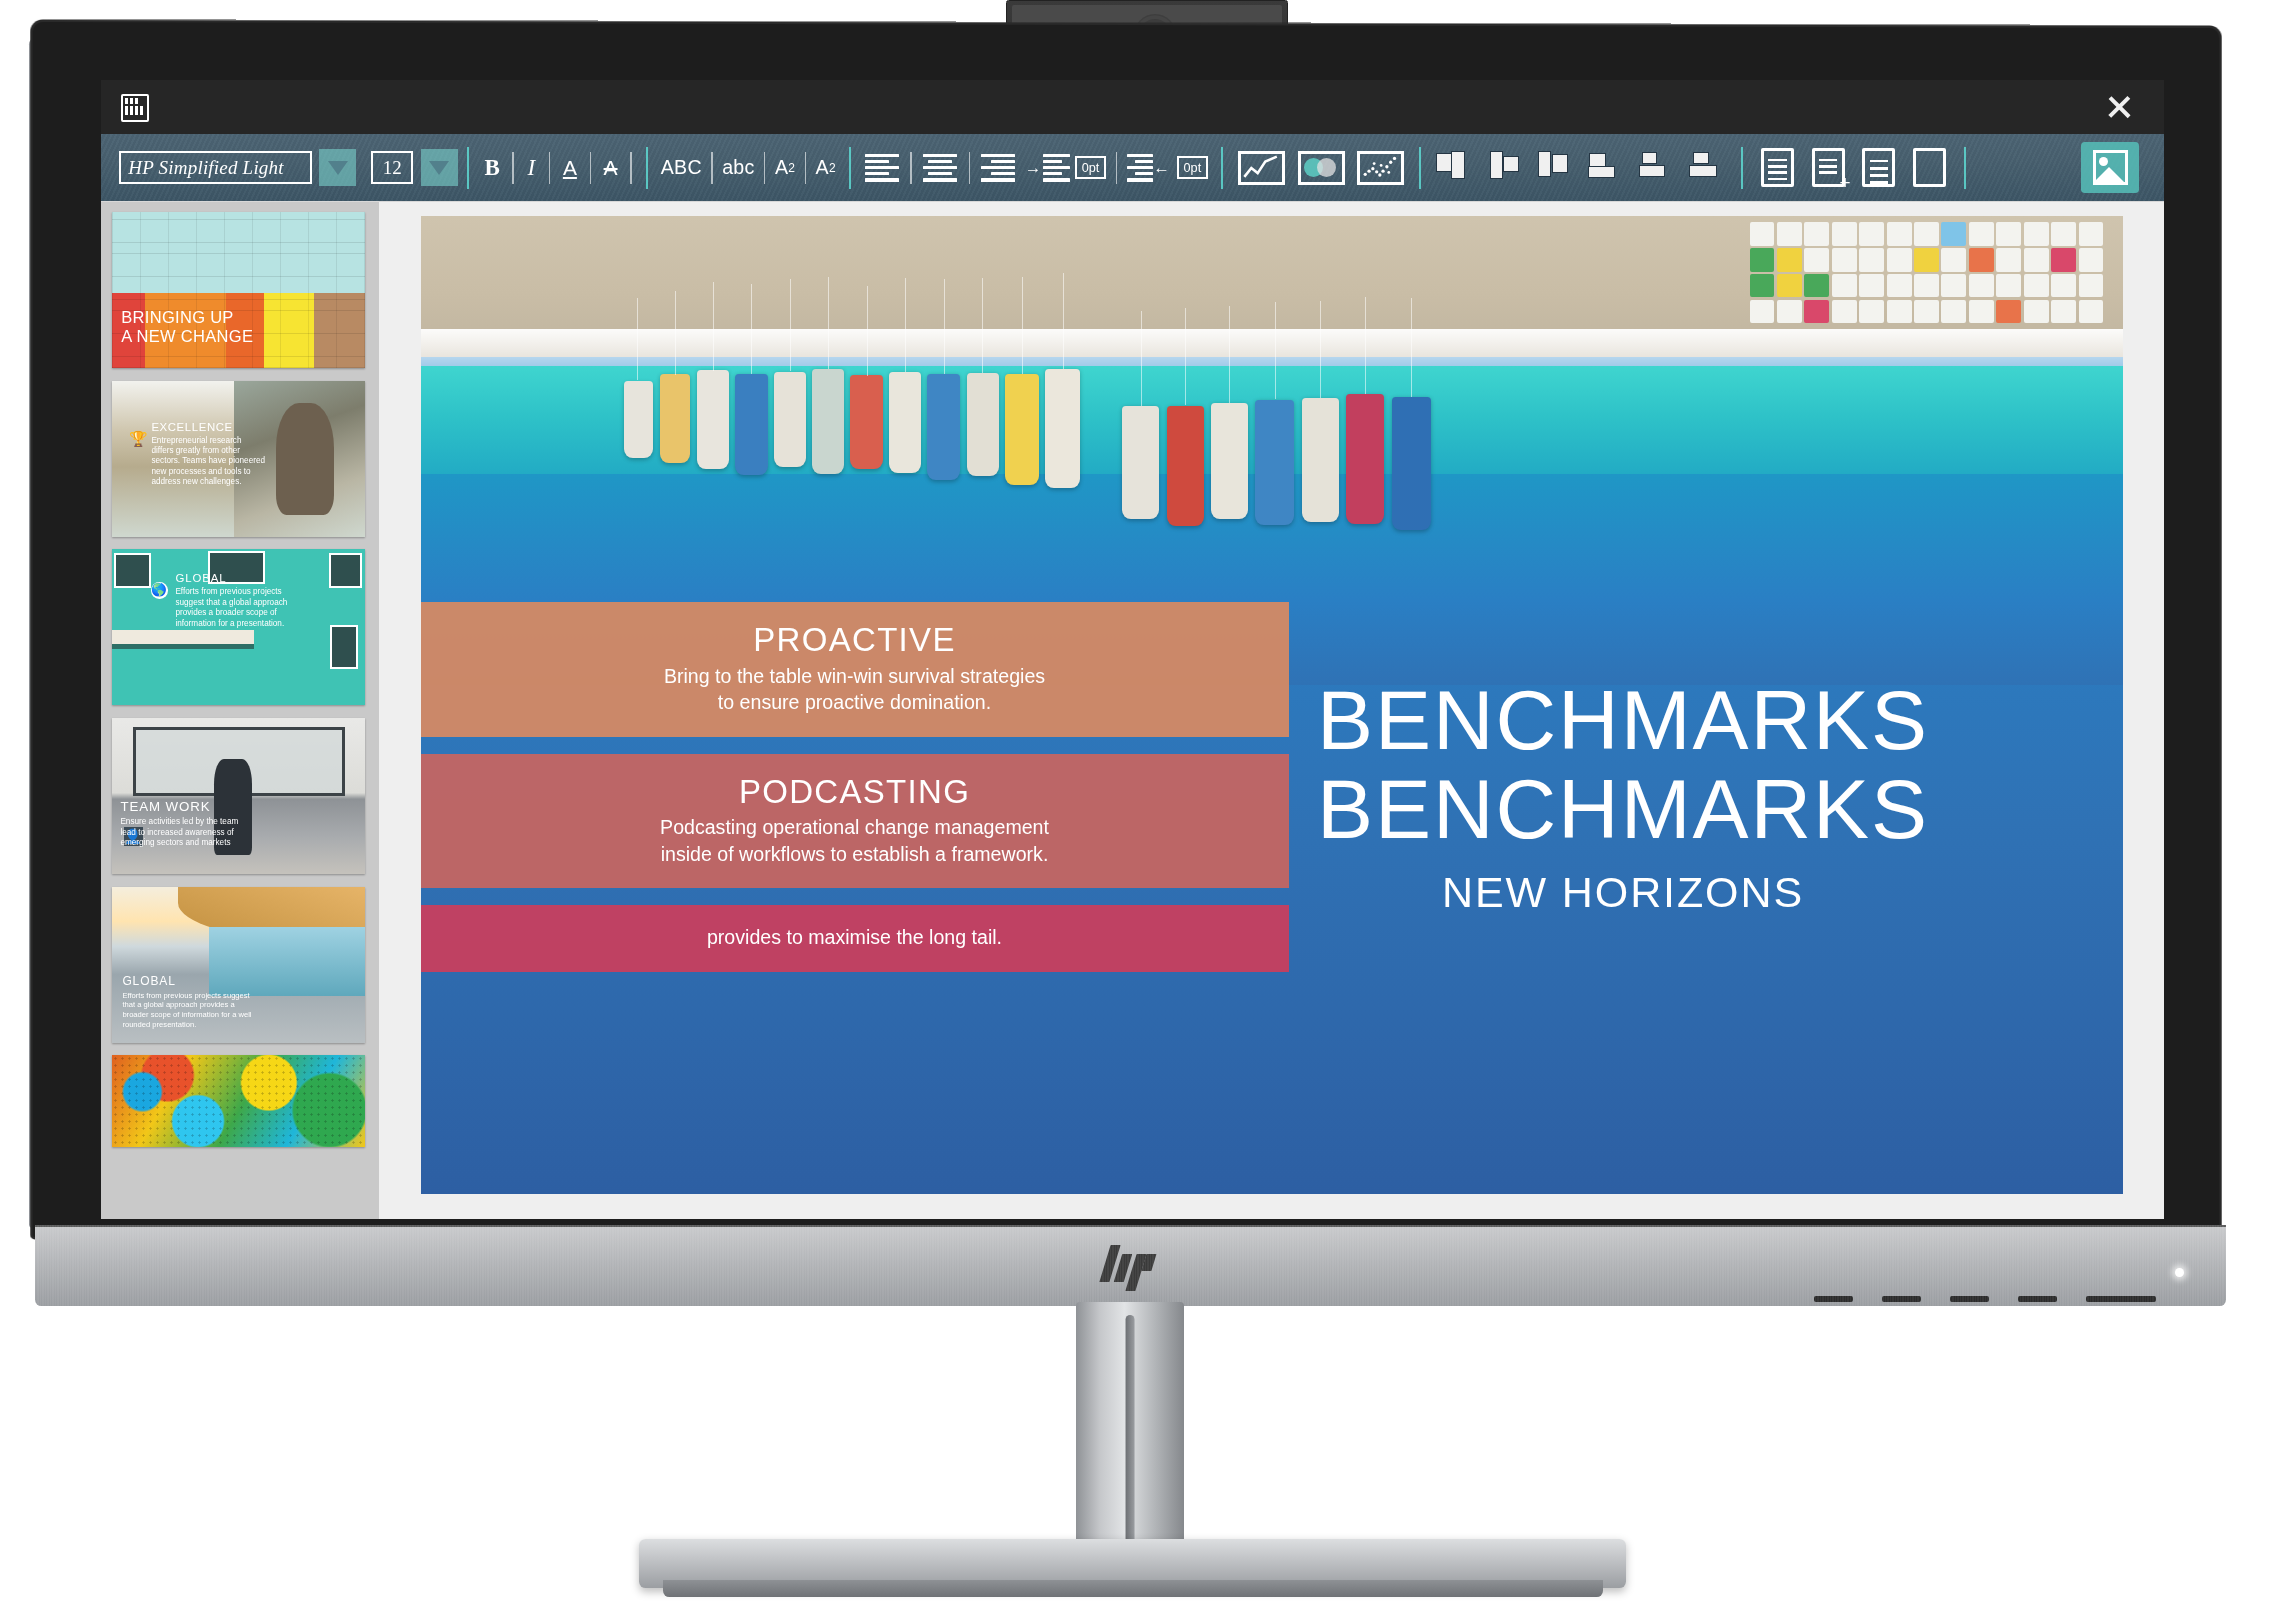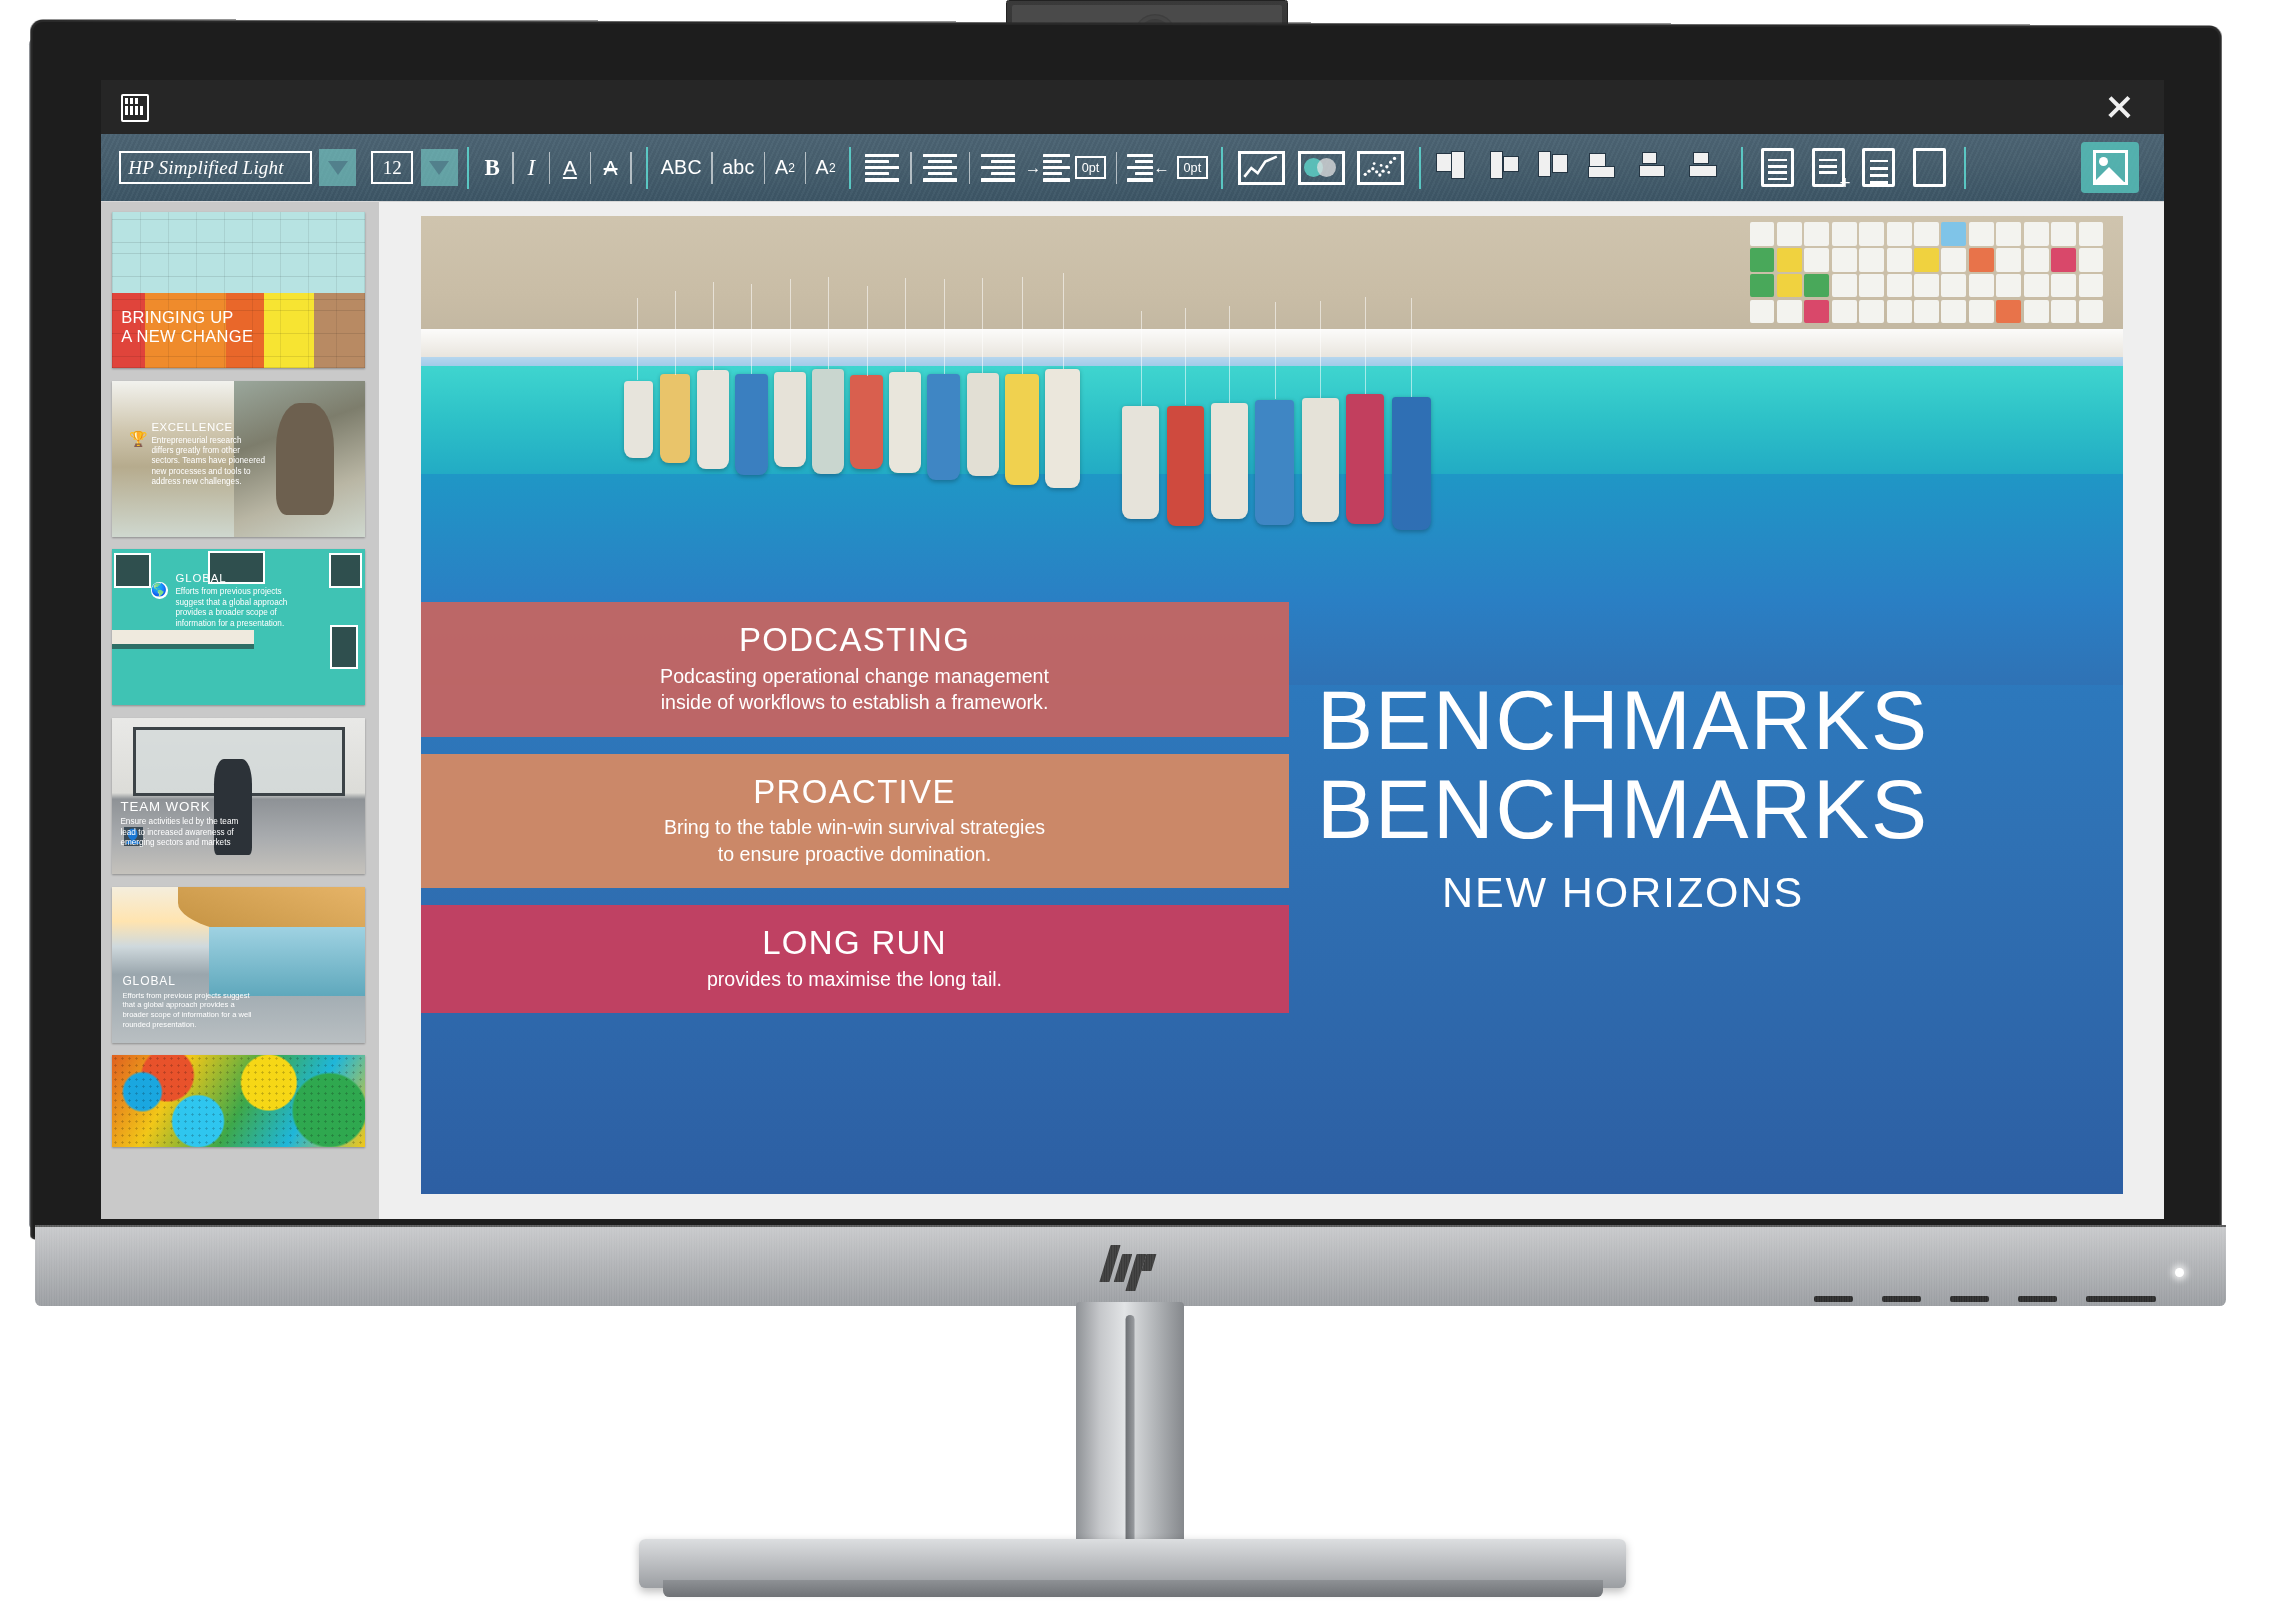--- a/index.html
+++ b/index.html
@@ -590,32 +590,31 @@
           <div class="mast" style="left:854px;top:86px;height:97px"></div>
           <div class="boat" style="left:881px;top:182px;width:37px;height:124px;background:#e5e2d8"></div>
           <div class="mast" style="left:899px;top:85px;height:97px"></div>
           <div class="boat" style="left:925px;top:178px;width:38px;height:130px;background:#c23f5e"></div>
           <div class="mast" style="left:944px;top:81px;height:97px"></div>
           <div class="boat" style="left:971px;top:181px;width:39px;height:133px;background:#2f6fb4"></div>
           <div class="mast" style="left:990px;top:82px;height:99px"></div>
         </div>
 
         <div class="bands">
+          <div class="band" style="background:rgba(217,138,98,.92)">
+            <h3>PROACTIVE</h3>
+            <p>Bring to the table win-win survival strategies</p>
+            <p>to ensure proactive domination.</p>
+          </div>
           <div class="band" style="background:rgba(201,101,95,.92)">
             <h3>PODCASTING</h3>
             <p>Podcasting operational change management</p>
             <p>inside of workflows to establish a framework.</p>
           </div>
-          <div class="band" style="background:rgba(217,138,98,.92)">
-            <h3>PROACTIVE</h3>
-            <p>Bring to the table win-win survival strategies</p>
-            <p>to ensure proactive domination.</p>
-          </div>
           <div class="band" style="background:rgba(201,63,94,.94)">
-            <h3>LONG RUN</h3>
             <p>provides to maximise the long tail.</p>
           </div>
         </div>
 
         <div class="title-block">
           <div class="l1">BENCHMARKS</div>
           <div class="l2">BENCHMARKS</div>
           <div class="sub">NEW HORIZONS</div>
         </div>
 

